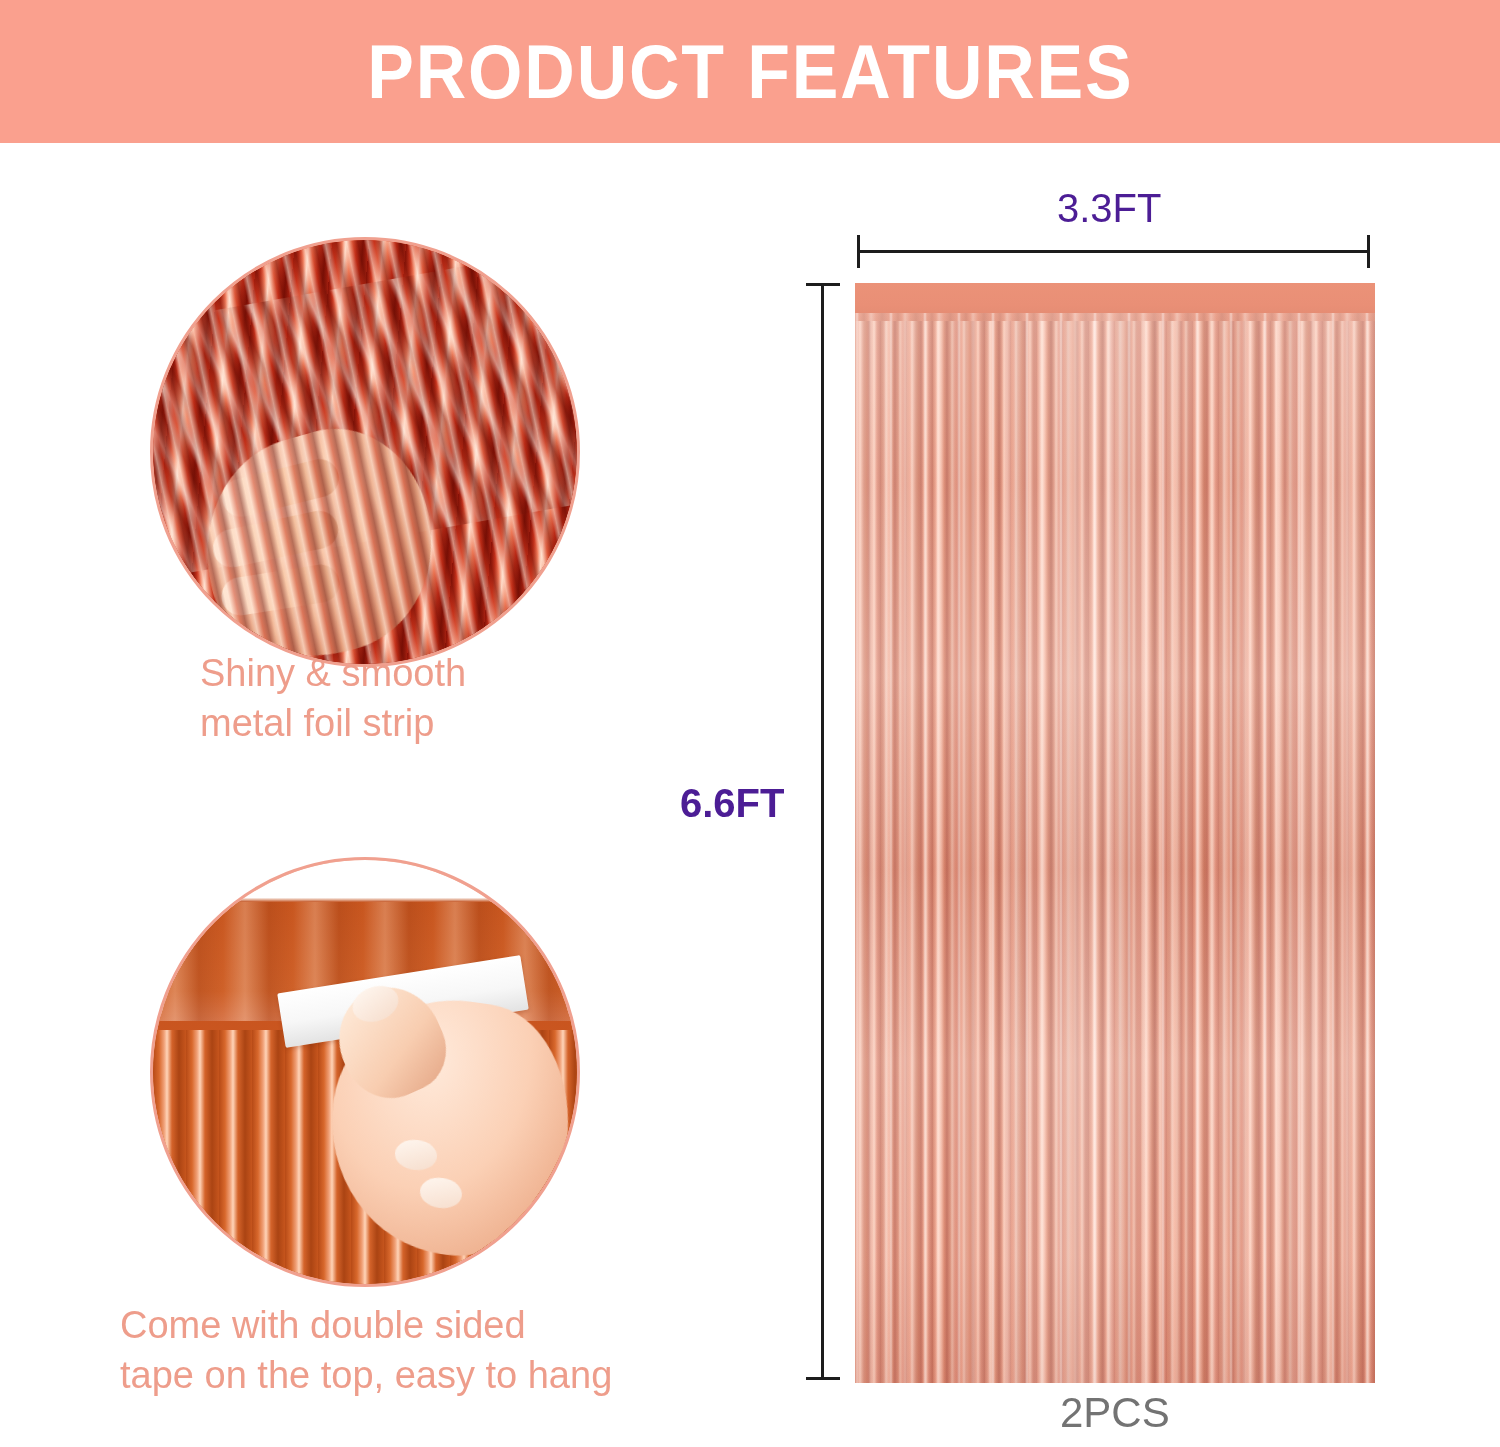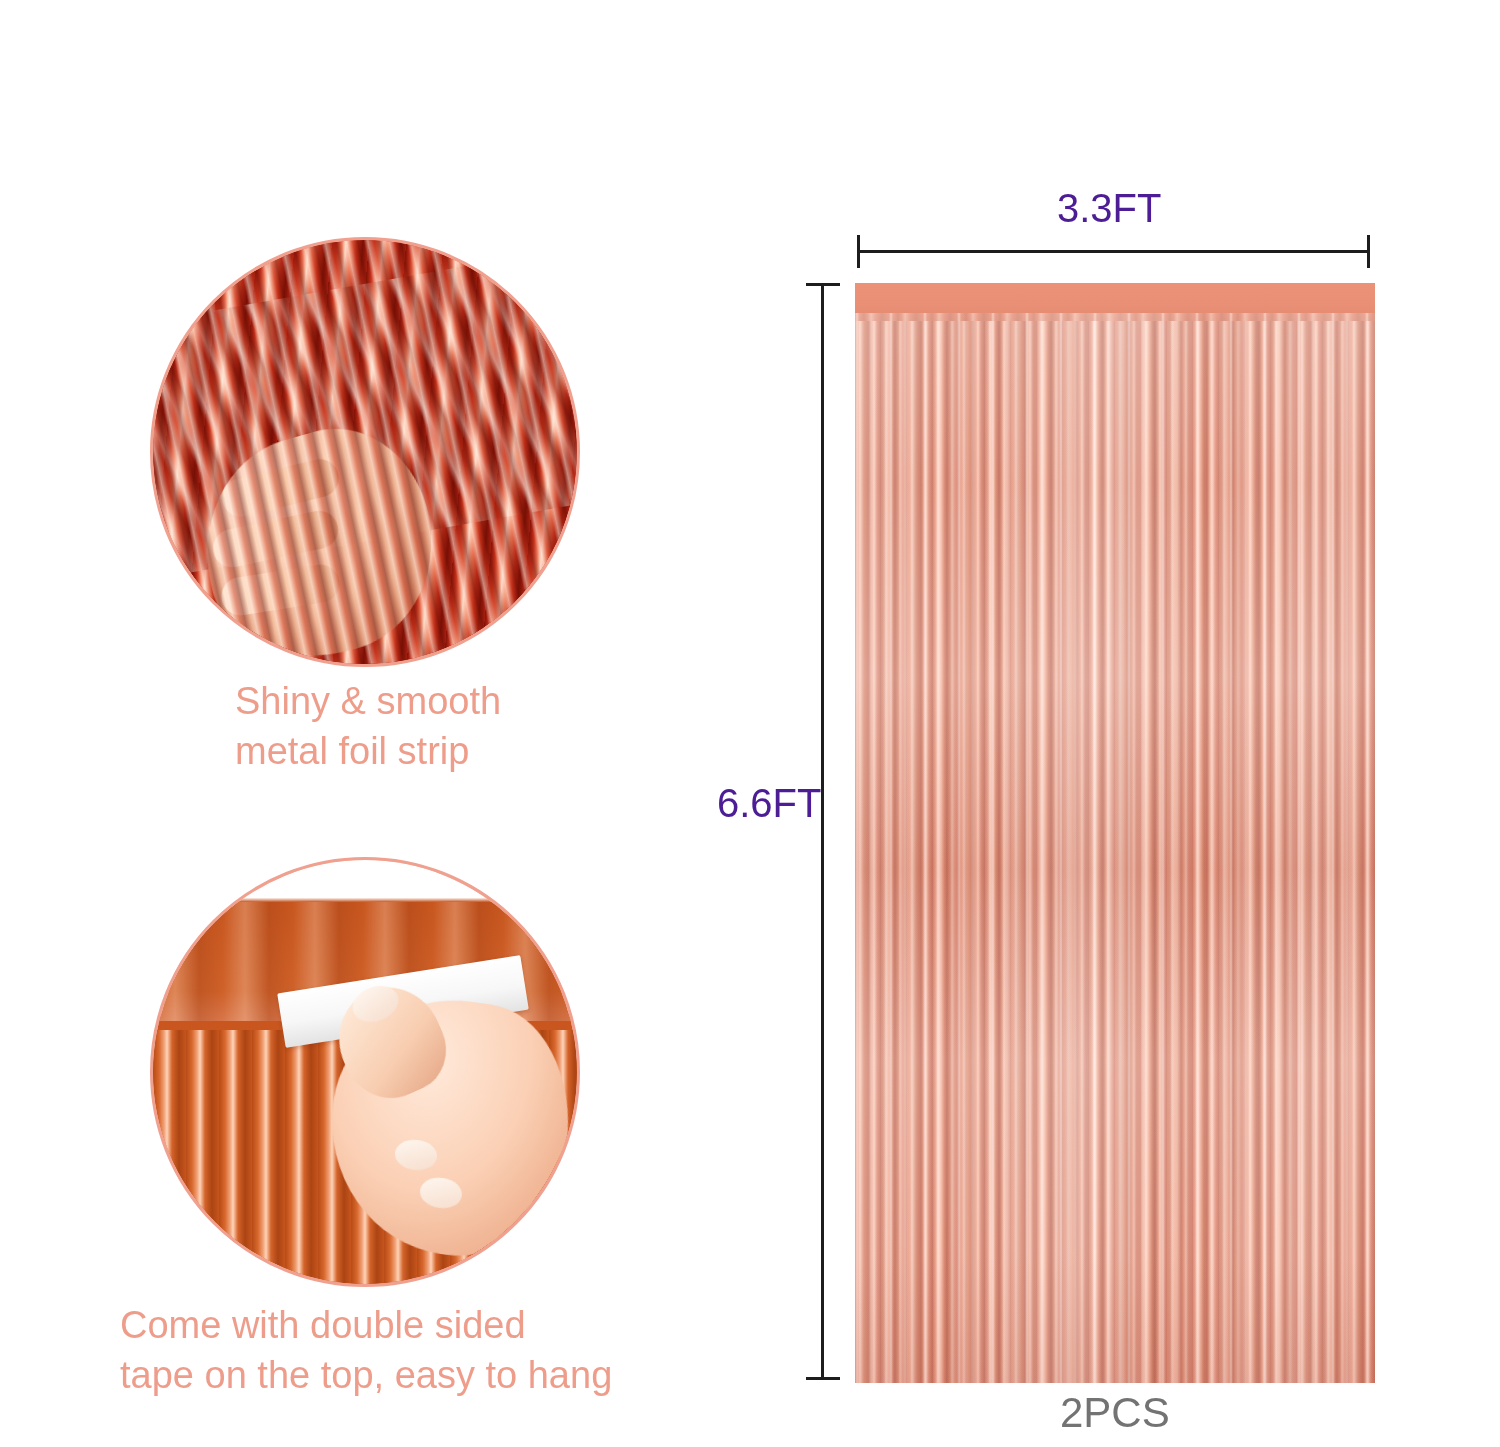--- a/index.html
+++ b/index.html
@@ -278,50 +278,53 @@
 
   .dim-label {
     position: absolute;
     color: #4c1d95;
     font-family: "Liberation Sans", sans-serif;
     font-size: 40px;
     line-height: 1;
     white-space: nowrap;
   }
   .dim-width-label  { left: 1057px; top: 188px; }
-  .dim-height-label { left: 717px;  top: 783px; }
+  .dim-height-label { left: 680px;  top: 783px; font-weight: bold; }
   .pcs-label {
     position: absolute;
     left: 1060px; top: 1392px;
     color: #737373;
     font-family: "Liberation Sans", sans-serif;
     font-size: 42px;
     line-height: 1;
     white-space: nowrap;
   }
 </style>
 </head>
 <body>
 
 <div id="page">
 
+  <div class="header-banner">
+    <div class="header-title">PRODUCT FEATURES</div>
+  </div>
 
   <div class="feature-block">
     <div class="circle-photo" style="left:150px; top:237px;">
       <div class="circle-inner">
         <div class="foil-bg-1"></div>
         <div class="foil-sheen-1"></div>
         <div class="hand-1"></div>
         <div class="finger f1a"></div>
         <div class="finger f1b"></div>
         <div class="finger f1c"></div>
         <div class="strips-over-1"></div>
       </div>
     </div>
-    <div class="feature-caption" style="left:200px; top:676px; width:420px;margin-left:35px;">Shiny &amp; smooth
+    <div class="feature-caption" style="left:200px; top:648px; width:420px;">Shiny &amp; smooth
 metal foil strip</div>
   </div>
 
   <div class="feature-block">
     <div class="circle-photo" style="left:150px; top:857px;">
       <div class="circle-inner">
         <div class="foil-bg-2"></div>
         <div class="foil-top-sheet"></div>
         <div class="foil-fringe-2"></div>
         <div class="tape-strip"></div>

